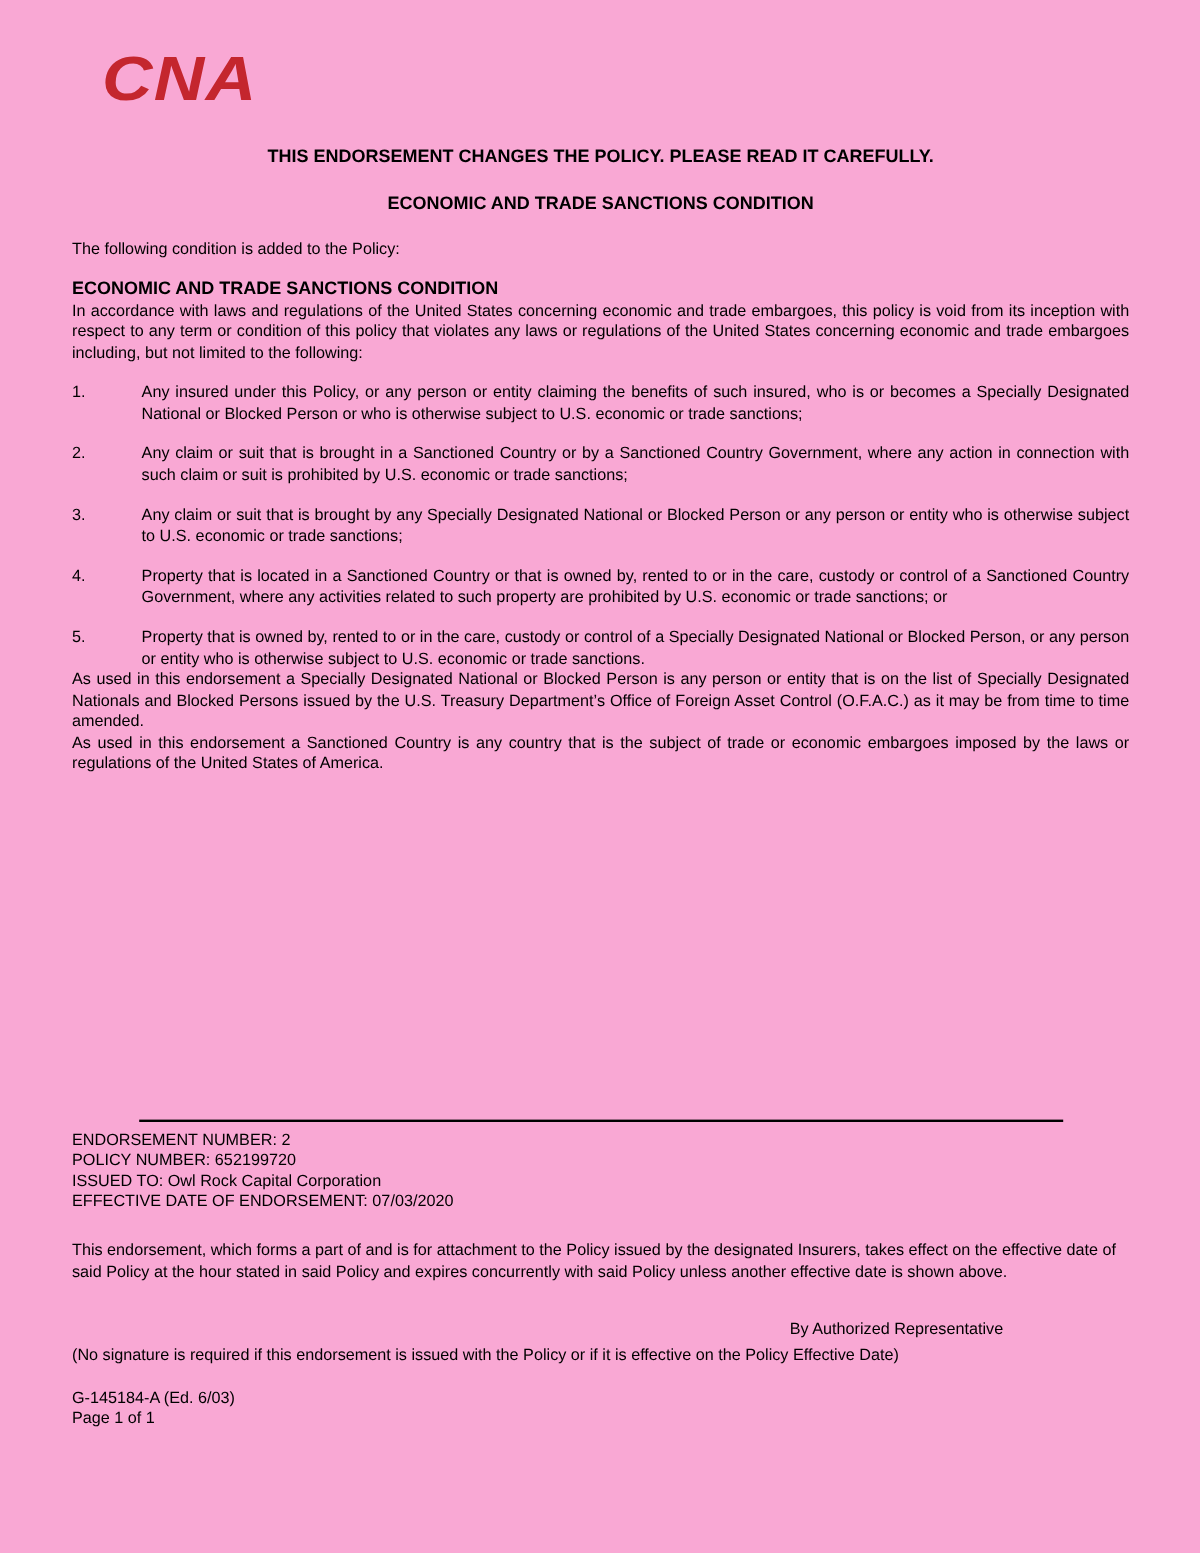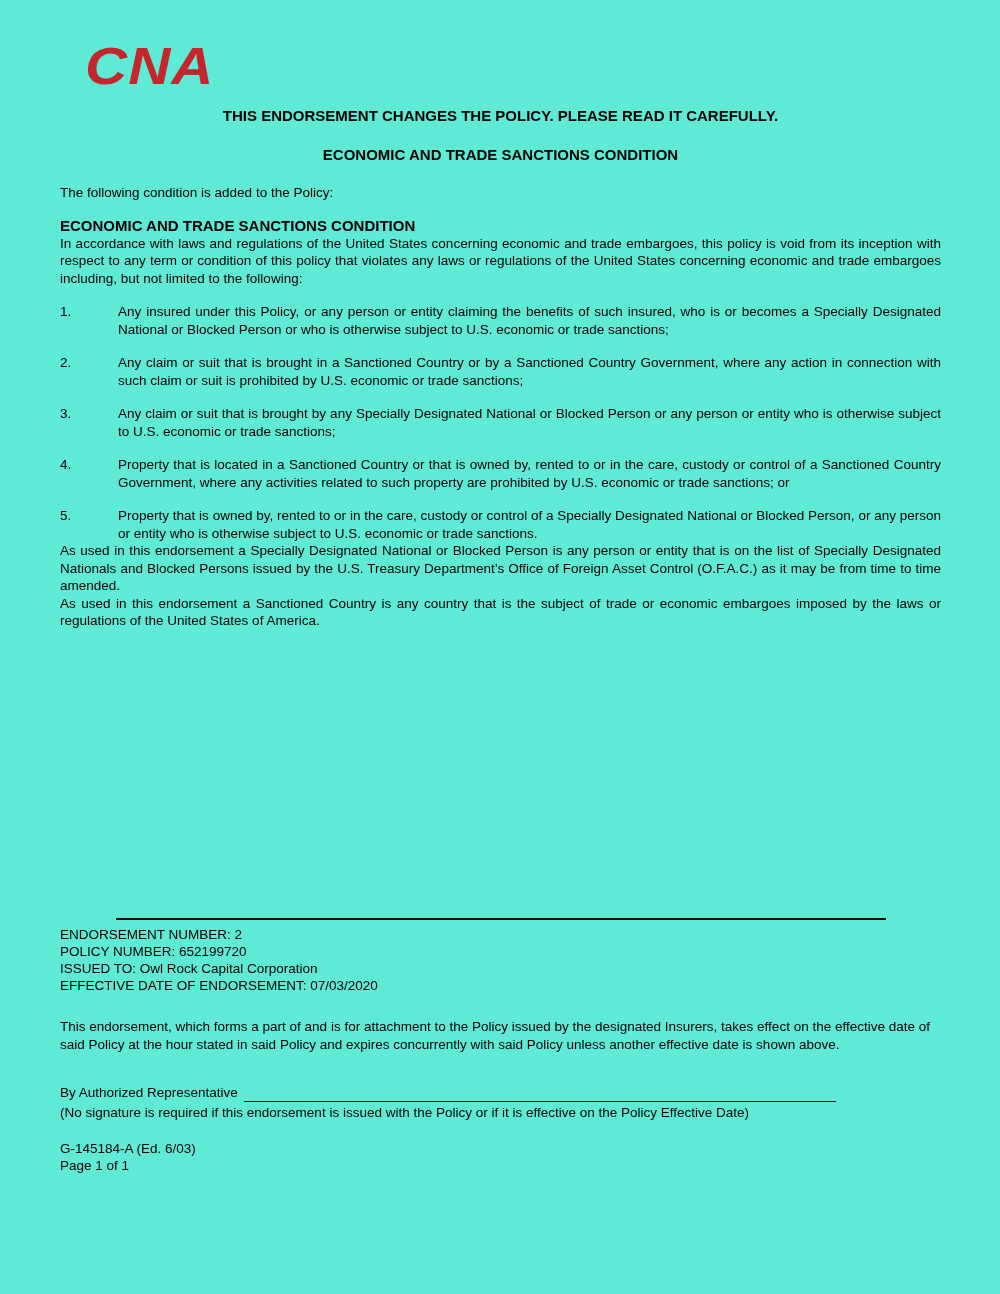--- a/index.html
+++ b/index.html
@@ -1,19 +1,19 @@
 <!DOCTYPE html>
 <html><head>
 <meta charset="utf-8">
 <style>
   html, body { margin: 0; padding: 0; background: #ffffff; }
   .page {
     width: 1000px;
     height: 1294px;
-    background: #5eead4;
+    background: #f9a8d4;
     position: relative;
     font-family: "Liberation Sans", sans-serif;
     font-size: 13.5px;
     line-height: 17.5px;
     color: #000000;
     overflow: hidden;
     box-sizing: border-box;
     text-decoration: underline;
   }
   .logo {
@@ -36,21 +36,21 @@
     top: 106px;
     left: 60px;
     width: 881px;
   }
   .center-head {
     text-align: center;
     font-weight: bold;
     font-size: 15px;
     line-height: 18px;
   }
-  .notice { margin: 1px 0 0 0; }
+  .notice { margin: 16px 0 0 0; }
   .doc-title { margin-top: 21px; }
   .intro { margin-top: 20px; }
   .section-heading {
     margin-top: 15px;
     font-weight: bold;
     font-size: 15px;
     line-height: 18px;
   }
   .para { text-align: justify; }
   .list-item {
@@ -72,20 +72,21 @@
     height: 0;
   }
   .field-line { line-height: 17px; }
   .fields { margin-top: 4px; }
   .attach-para { margin-top: 24px; text-align: left; }
   .sig-row {
     margin-top: 31px;
     display: flex;
     align-items: flex-end;
     width: 776px;
+    flex-direction: column;
   }
   .sig-label { white-space: nowrap; }
   .sig-line {
     flex: 1;
     border-bottom: 1.5px solid #000000;
     margin-left: 6px;
     height: 14px;
   }
   .sig-note { margin-top: 2px; }
   .footer-block { margin-top: 19px; }

